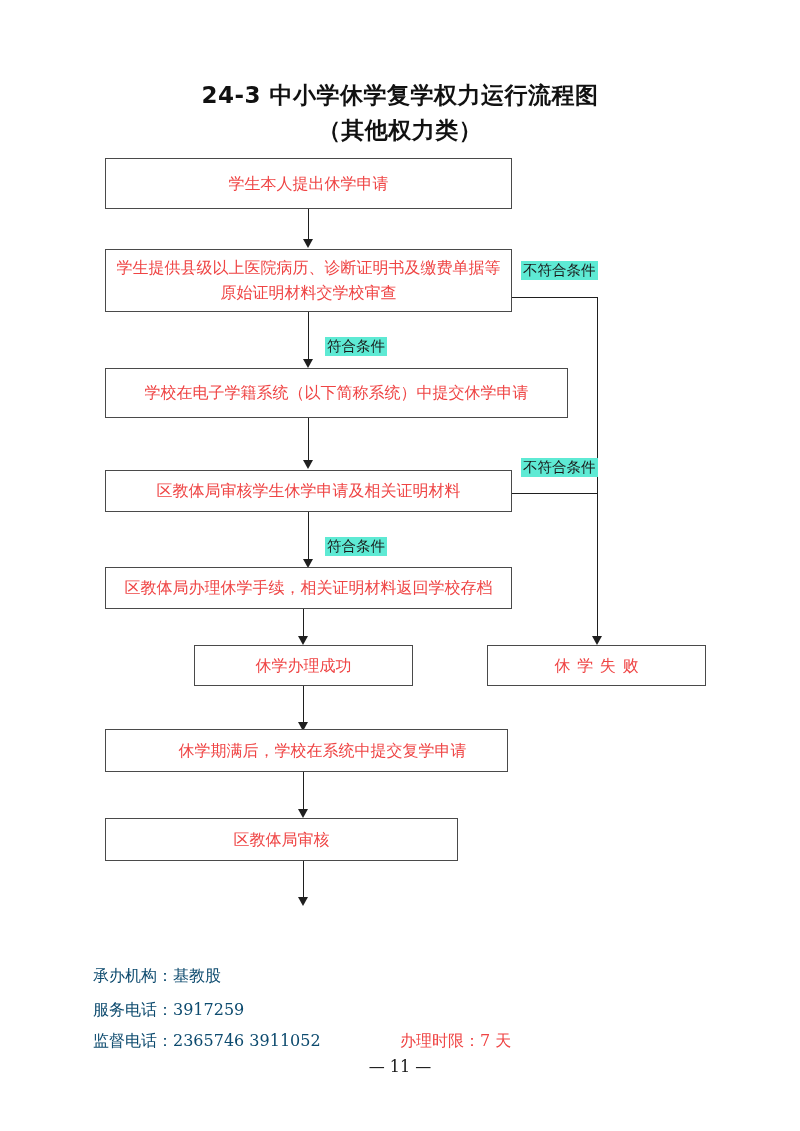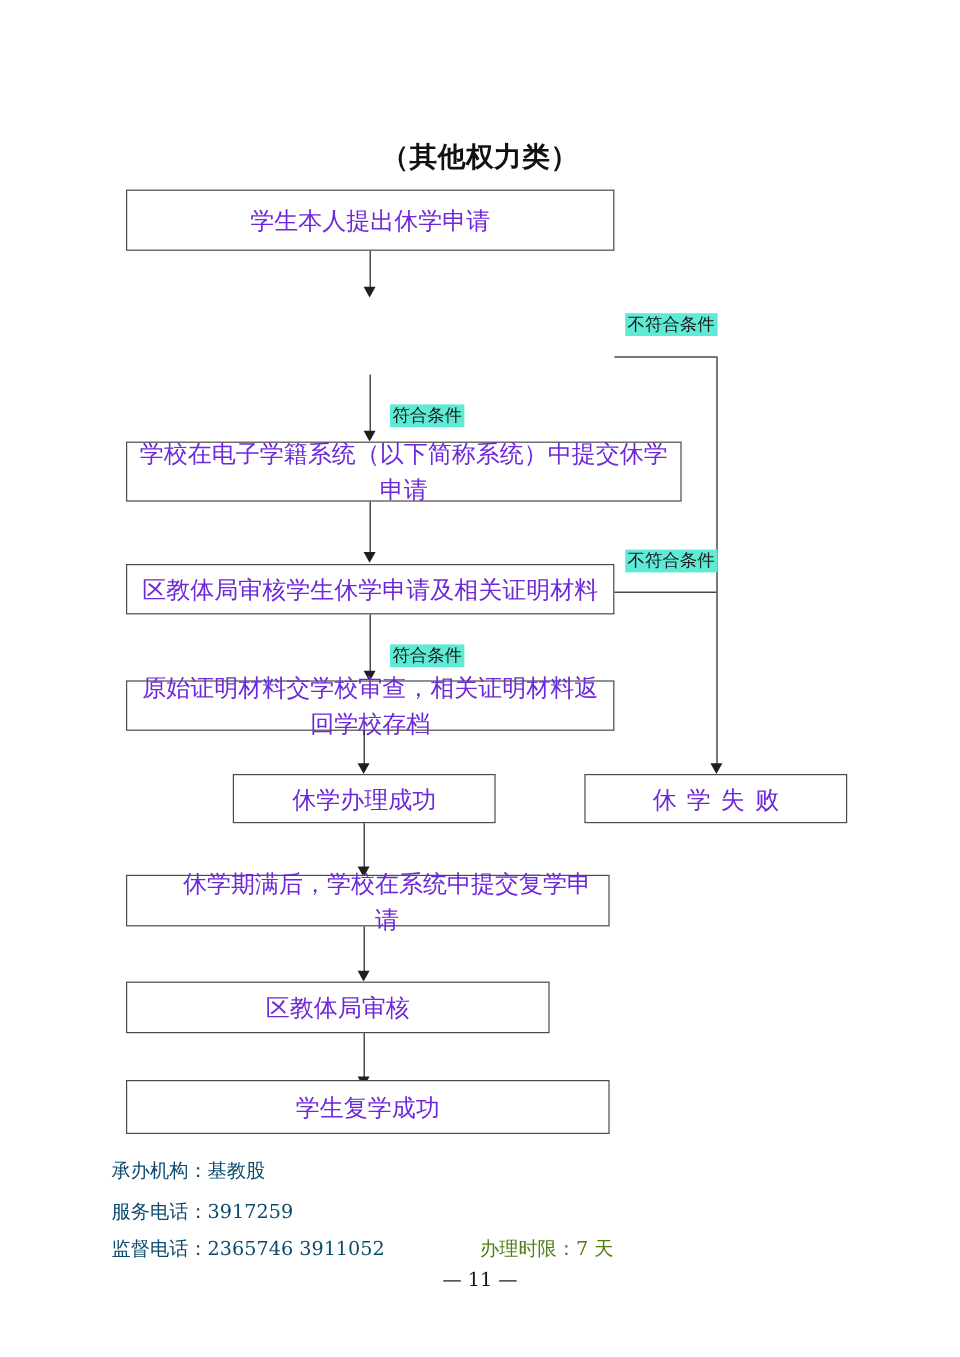--- a/index.html
+++ b/index.html
@@ -19,21 +19,21 @@
   }
   .title-1{top:80px;font-size:23px;}
   .title-2{top:115px;font-size:23px;}
 
   
   .box{
     position:absolute;box-sizing:border-box;
     border:1.6px solid #4a4a4a;background:#fff;
     display:flex;align-items:center;justify-content:center;
     text-align:center;line-height:1.5;
-    font-size:20px;color:#6d28d9;padding:0 8px;
+    font-size:16px;color:#ef4444;padding:0 8px;
   }
   .box.two-line{line-height:1.55;}
   .box .txt{display:block;width:100%;}
   .box .l2{display:block;}
 
   
   .spaced{letter-spacing:.42em;text-indent:.42em;}
 
   
   .vline{position:absolute;width:0;border-left:1.6px solid #1f1f1f;}
@@ -46,40 +46,47 @@
   }
 
   
   .edge-label{
     position:absolute;font-size:14.5px;color:#1a1a1a;white-space:nowrap;
     background:#5eead4;padding:0 2px;
   }
 
   
   .footer{position:absolute;left:93px;font-size:16px;color:#0c4a6e;white-space:nowrap;}
-  .footer-right{position:absolute;font-size:16px;color:#4d7c0f;white-space:nowrap;}
+  .footer-right{position:absolute;font-size:16px;color:#ef4444;white-space:nowrap;}
   .page-num{
     position:absolute;left:0;width:800px;text-align:center;
     font-size:16px;color:#141414;
   }
 </style>
 </head>
 <body>
 
 <div class="page">
 
+  <div class="title-1">24-3  中小学休学复学权力运行流程图</div>
   <div class="title-2">（其他权力类）</div>
 
   <div class="box" style="left:105px;top:158px;width:407px;height:51px;">
     <span class="txt">学生本人提出休学申请</span>
   </div>
 
   <div class="vline" style="left:308px;top:209px;height:31px;"></div>
   <div class="arrow-down" style="left:303px;top:239px;"></div>
 
+  <div class="box two-line" style="left:105px;top:249px;width:407px;height:63px;">
+    <span class="txt">
+      <span>学生提供县级以上医院病历、诊断证明书及缴费单据等</span>
+      <span class="l2">原始证明材料交学校审查</span>
+    </span>
+  </div>
 
   <div class="hline" style="left:512px;top:297px;width:85px;"></div>
   <div class="vline" style="left:597px;top:297px;height:345px;"></div>
   <div class="edge-label" style="left:521px;top:261px;">不符合条件</div>
 
   <div class="vline" style="left:308px;top:312px;height:50px;"></div>
   <div class="arrow-down" style="left:303px;top:359px;"></div>
   <div class="edge-label" style="left:325px;top:337px;">符合条件</div>
 
   <div class="box" style="left:105px;top:368px;width:463px;height:50px;">
@@ -95,21 +102,21 @@
 
   <div class="hline" style="left:512px;top:493px;width:85px;"></div>
   <div class="edge-label" style="left:521px;top:458px;">不符合条件</div>
   <div class="arrow-down" style="left:592px;top:636px;"></div>
 
   <div class="vline" style="left:308px;top:512px;height:50px;"></div>
   <div class="arrow-down" style="left:303px;top:559px;"></div>
   <div class="edge-label" style="left:325px;top:537px;">符合条件</div>
 
   <div class="box" style="left:105px;top:567px;width:407px;height:42px;">
-    <span class="txt">原始证明材料交学校审查，相关证明材料返回学校存档</span>
+    <span class="txt">区教体局办理休学手续，相关证明材料返回学校存档</span>
   </div>
 
   <div class="vline" style="left:303px;top:609px;height:29px;"></div>
   <div class="arrow-down" style="left:298px;top:636px;"></div>
 
   <div class="box" style="left:194px;top:645px;width:219px;height:41px;">
     <span class="txt">休学办理成功</span>
   </div>
 
   <div class="box" style="left:487px;top:645px;width:219px;height:41px;">
@@ -126,23 +133,20 @@
   <div class="vline" style="left:303px;top:772px;height:40px;"></div>
   <div class="arrow-down" style="left:298px;top:809px;"></div>
 
   <div class="box" style="left:105px;top:818px;width:353px;height:43px;">
     <span class="txt">区教体局审核</span>
   </div>
 
   <div class="vline" style="left:303px;top:861px;height:40px;"></div>
   <div class="arrow-down" style="left:298px;top:897px;"></div>
 
-  <div class="box" style="left:105px;top:900px;width:403px;height:45px;">
-    <span class="txt">学生复学成功</span>
-  </div>
 
   <div class="footer" style="top:966px;">承办机构：基教股</div>
   <div class="footer" style="top:1000px;">服务电话：3917259</div>
   <div class="footer" style="top:1031px;">监督电话：2365746   3911052</div>
   <div class="footer-right" style="left:400px;top:1031px;">办理时限：7 天</div>
 
   <div class="page-num" style="top:1057px;">— 11 —</div>
 
 </div>
 

